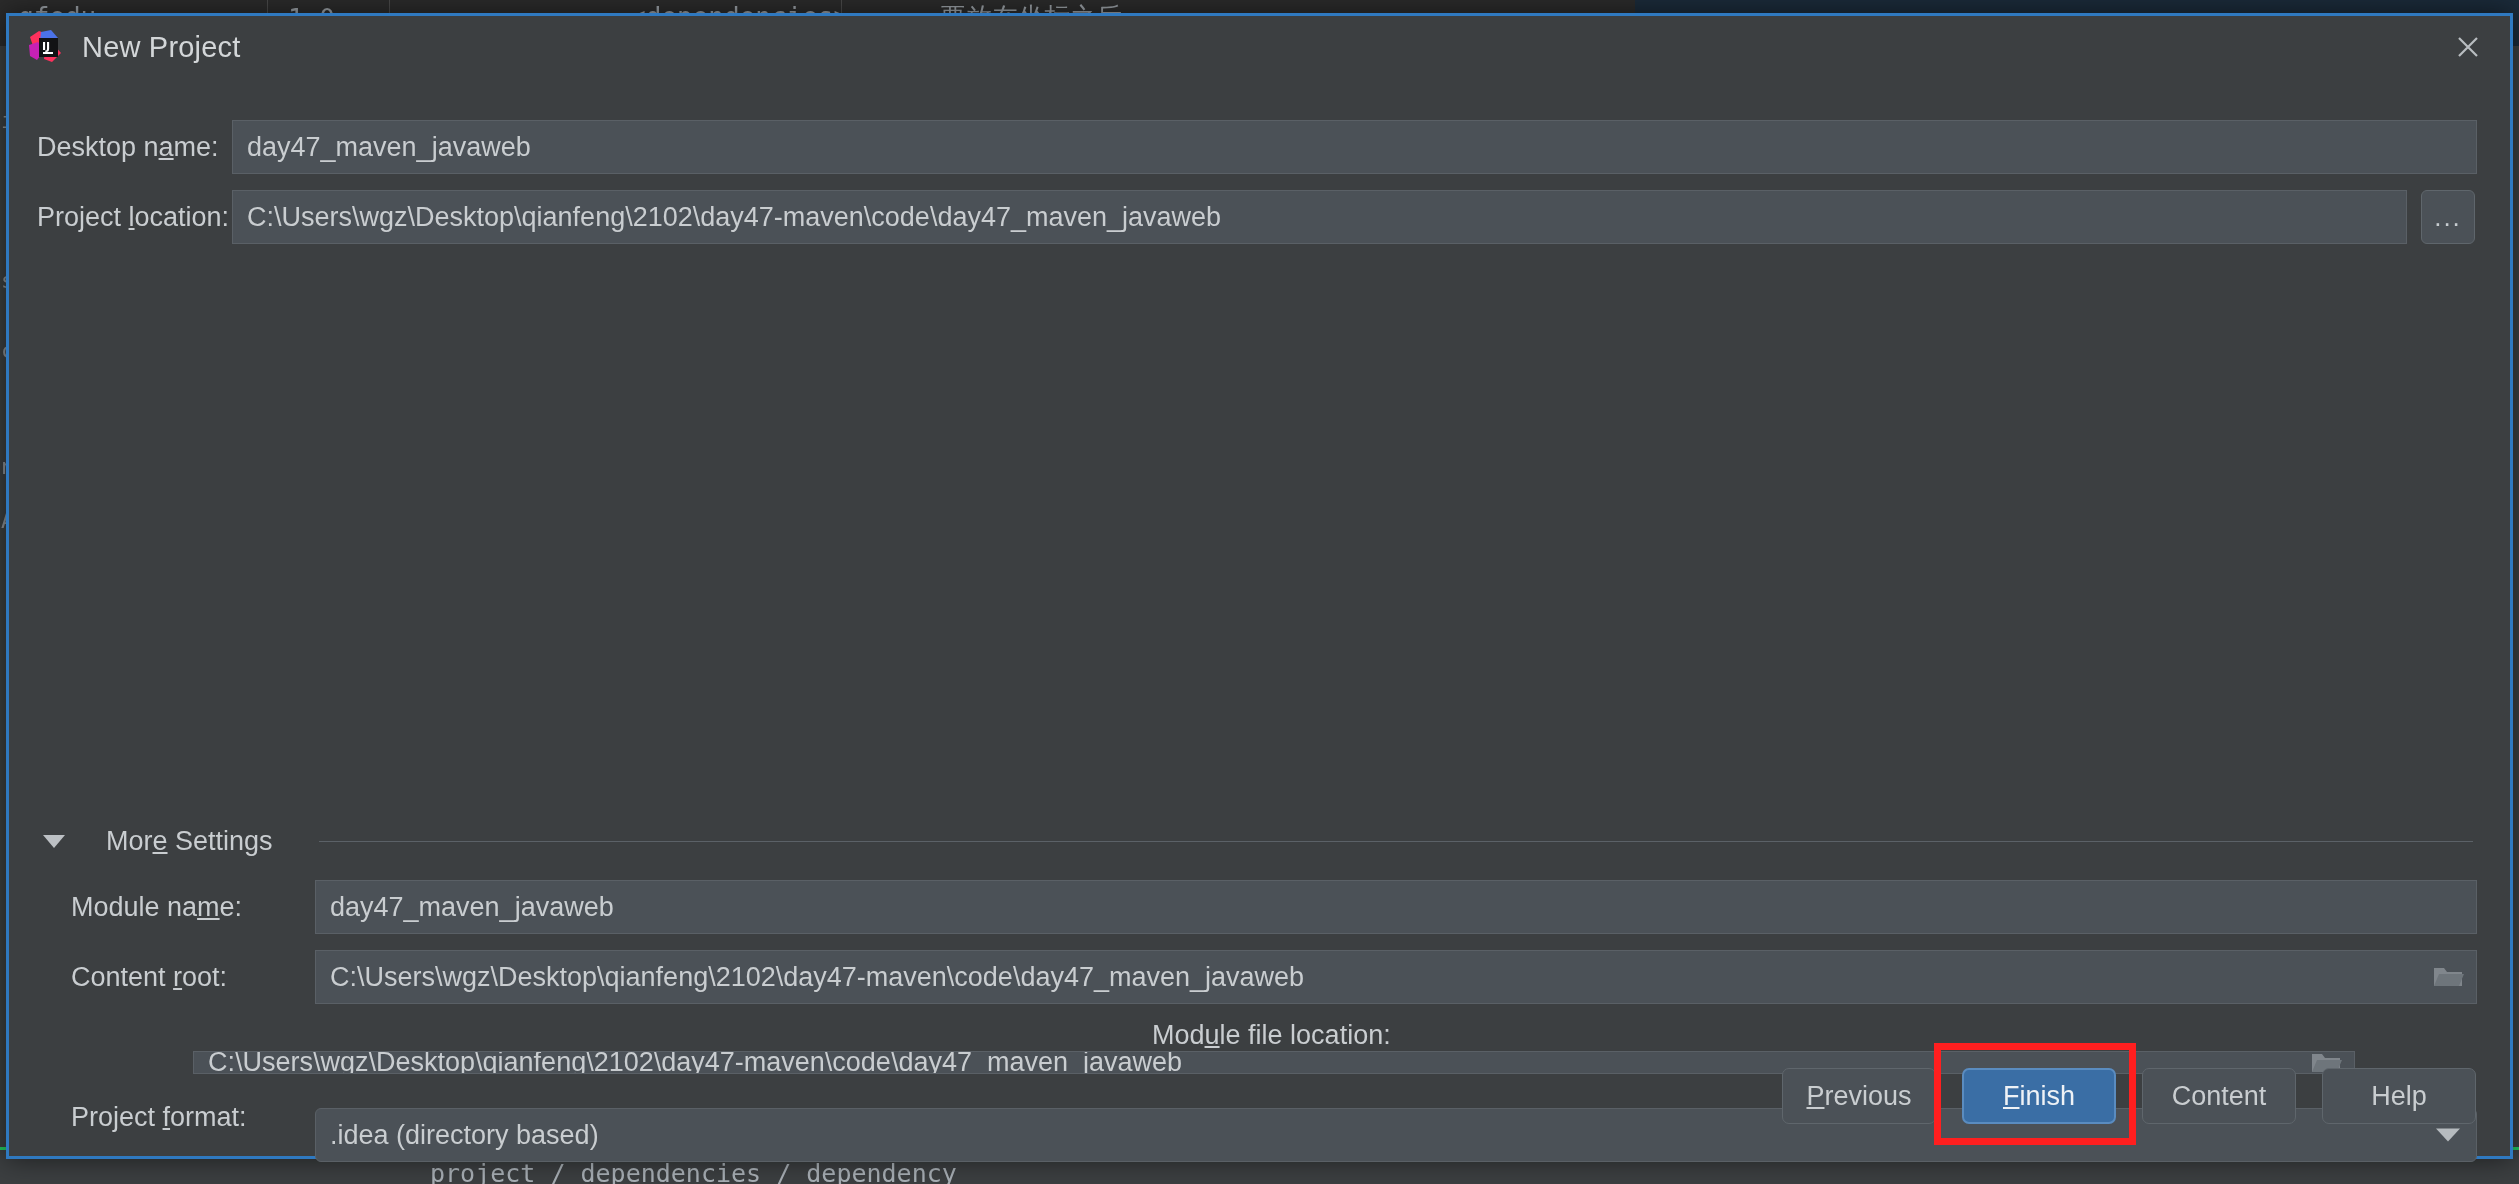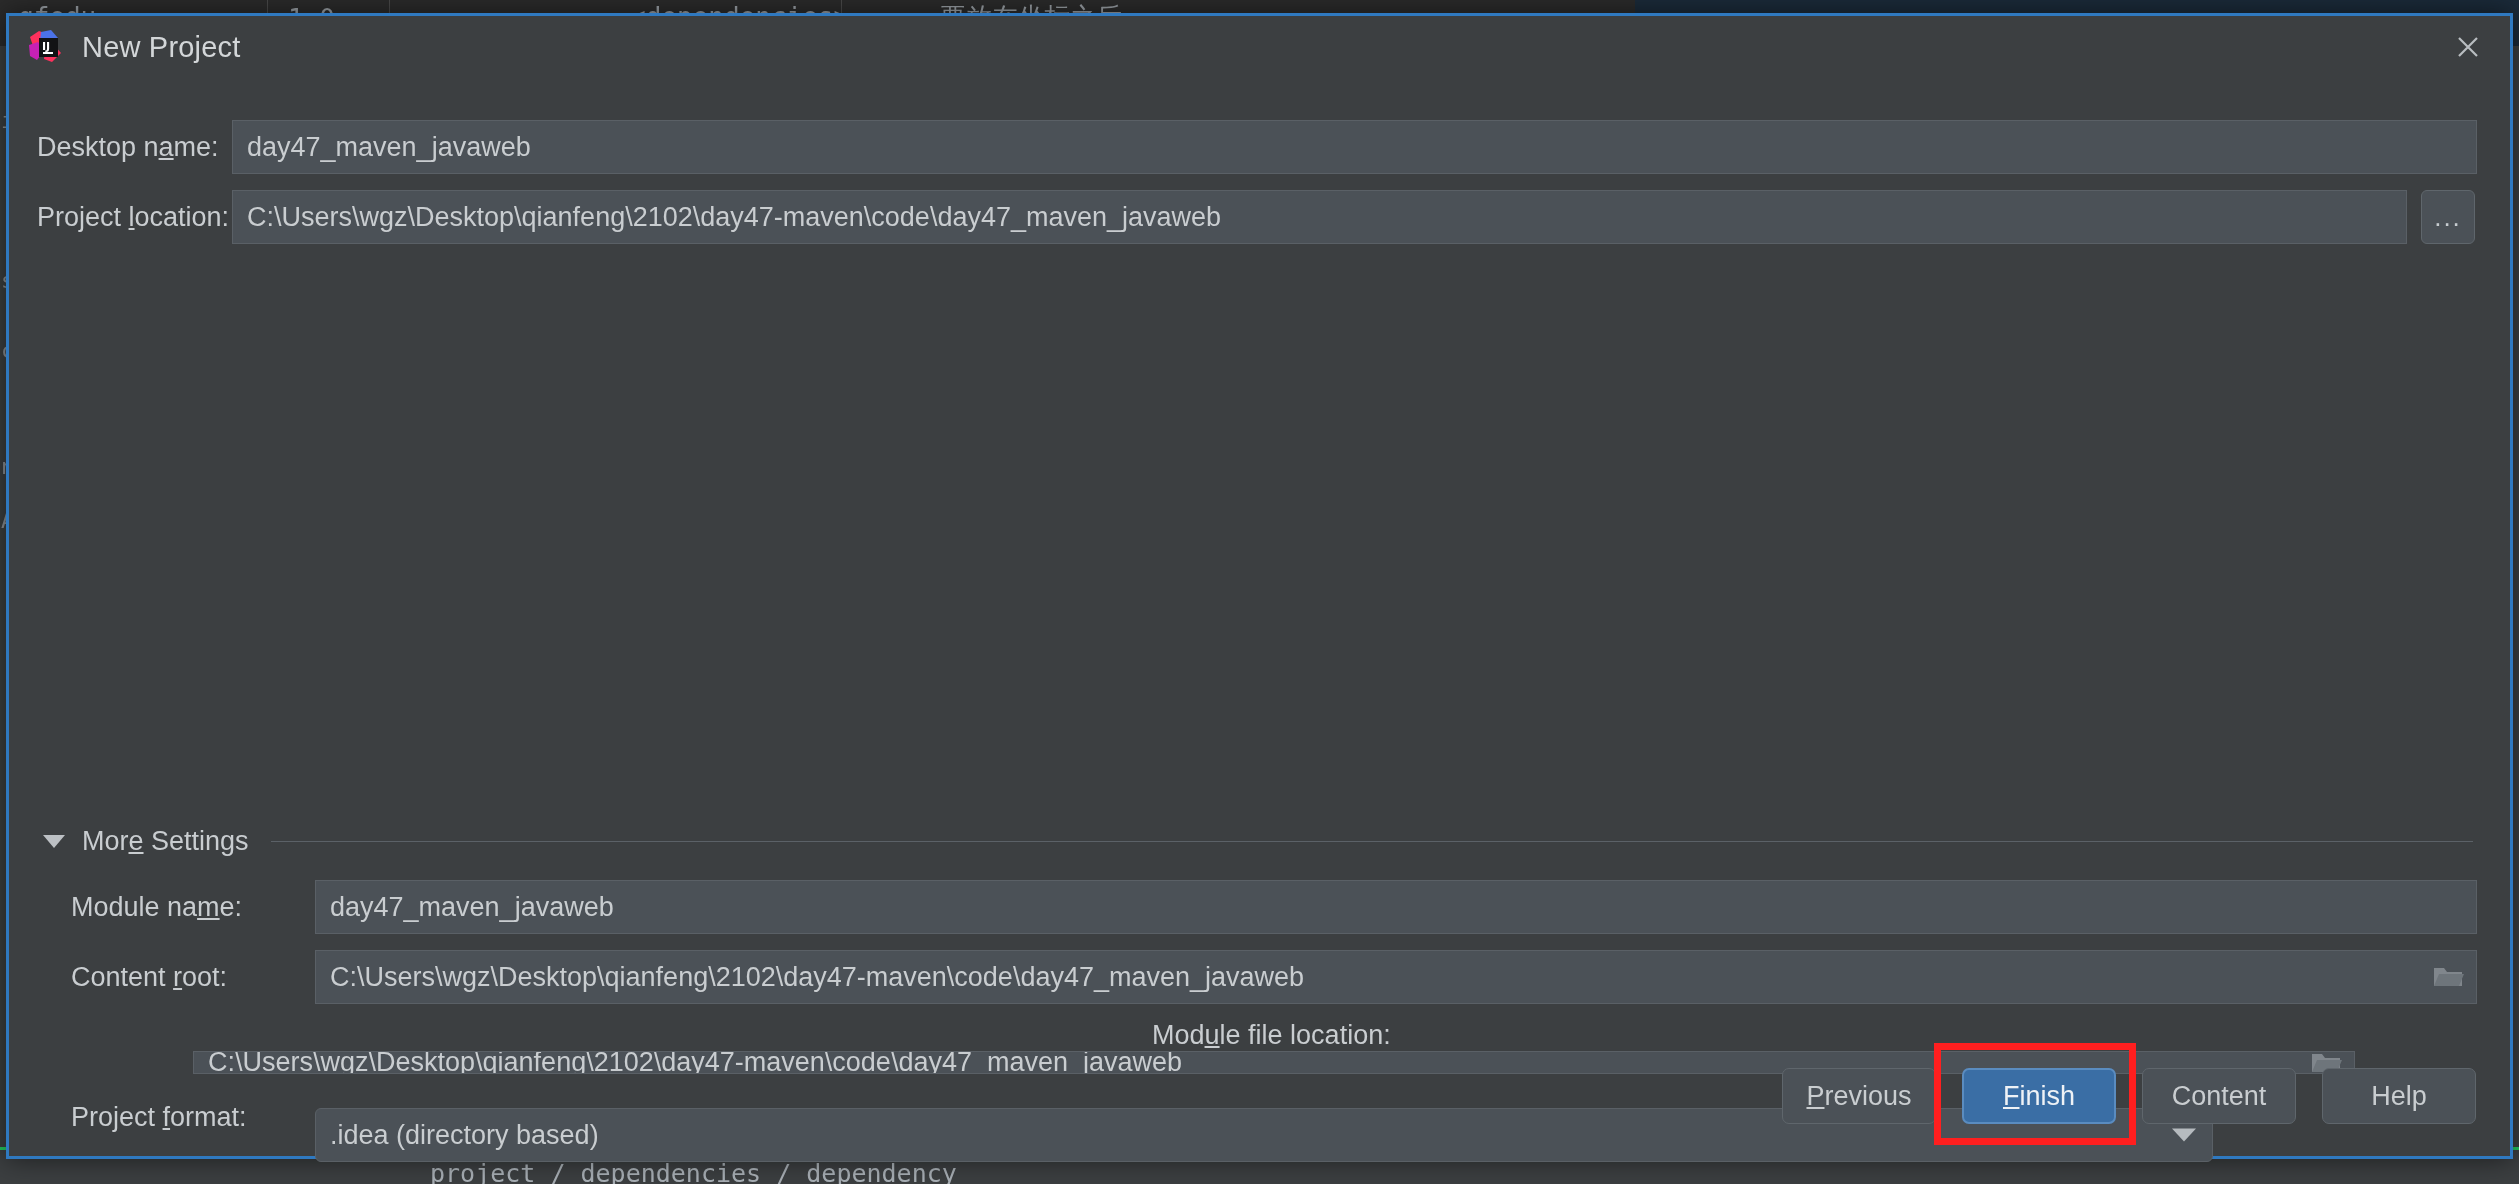--- a/index.html
+++ b/index.html
@@ -213,20 +213,21 @@
 
   
   .more-settings-header {
     position: absolute;
     left: 34px;
     top: 748px;
     display: flex;
     align-items: center;
     width: 2430px;
     cursor: pointer;
+    gap: 24px;
   }
   .disclosure-triangle {
     width: 0;
     height: 0;
     border-left: 11px solid transparent;
     border-right: 11px solid transparent;
     border-top: 13px solid #bcc0c4;
     margin-right: 17px;
   }
   .more-settings-label {
@@ -425,21 +426,21 @@
             <svg width="32" height="26" viewBox="0 0 32 26">
               <path d="M2 4 h10 l3 4 h15 v14 H2 Z" fill="#80868c"></path>
               <path d="M2 22 L7 10 h25 l-5 12 Z" fill="#6e757b"></path>
             </svg>
           </span>
         </div>
       </div>
 
       <div class="form-row" style="left:62px; top:1012px; width:2406px;">
         <div class="field-label" style="width:244px;"><span>Project </span><u>f</u><span>ormat:</span></div>
-        <div class="select-input" style="width:1898px;margin-top:36px;">
+        <div class="select-input" style="width:2162px;margin-top:36px;">
           <span>.idea (directory based)</span>
           <span class="chevron-down"></span>
         </div>
       </div>
 
     </div>
 
     <div class="dialog-footer">
       <div class="dlg-button">
           <span></span>

